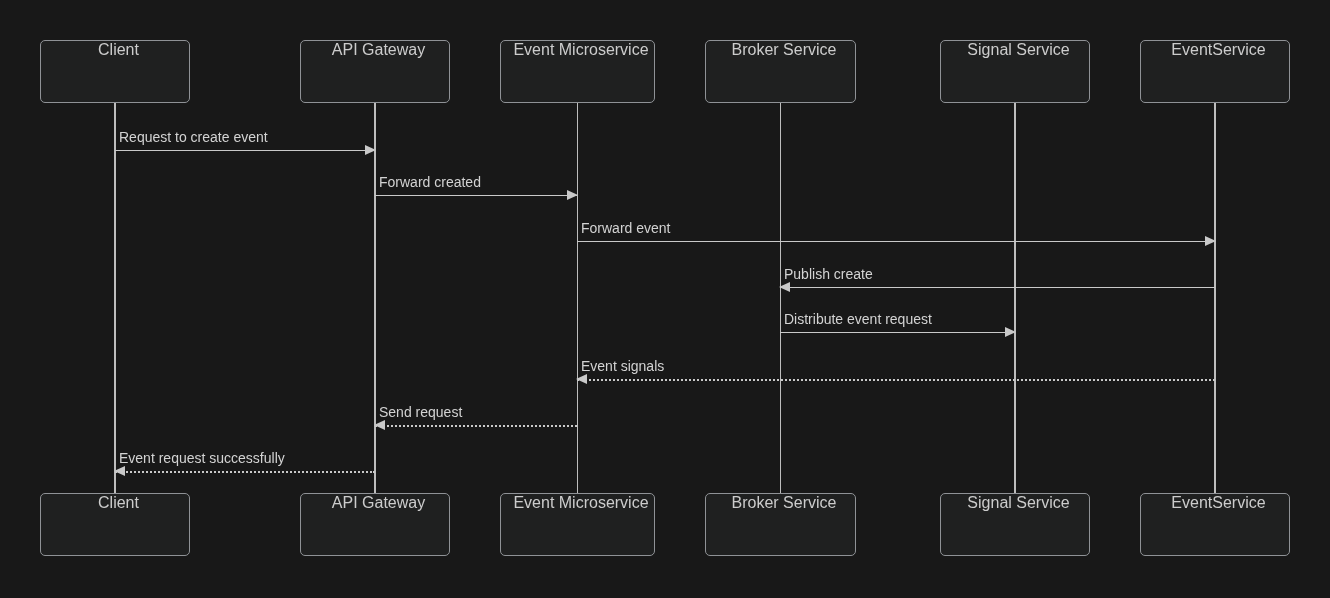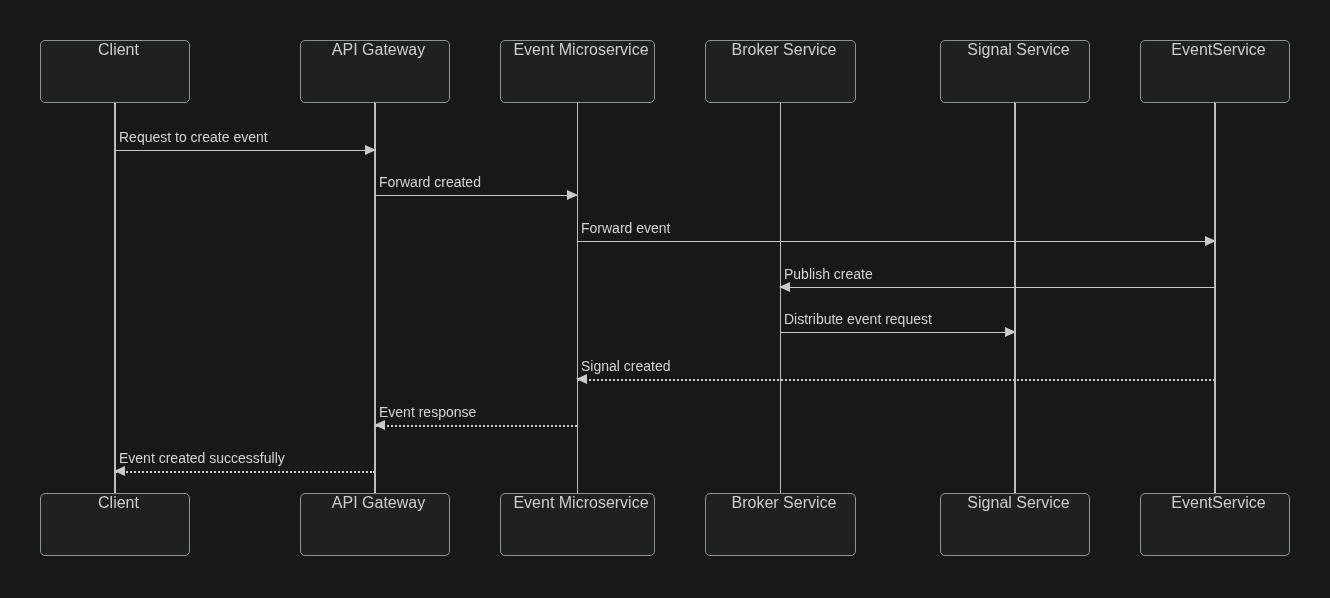--- a/index.html
+++ b/index.html
@@ -120,33 +120,33 @@
     <div class="arrow left"></div>
   </div>
 
   <div class="msg" style="left:780px; top:333px; width:235px">
     <div class="msg-label">Distribute event request</div>
     <div class="msg-line"></div>
     <div class="arrow right"></div>
   </div>
 
   <div class="msg" style="left:577px; top:380px; width:638px">
-    <div class="msg-label">Signal created</div>
+    <div class="msg-label">Event signals</div>
     <div class="msg-line dashed"></div>
     <div class="arrow left"></div>
   </div>
 
   <div class="msg" style="left:375px; top:426px; width:202px">
-    <div class="msg-label">Event response</div>
+    <div class="msg-label">Send request</div>
     <div class="msg-line dashed"></div>
     <div class="arrow left"></div>
   </div>
 
   <div class="msg" style="left:115px; top:472px; width:260px">
-    <div class="msg-label">Event created successfully</div>
+    <div class="msg-label">Event request successfully</div>
     <div class="msg-line dashed"></div>
     <div class="arrow left"></div>
   </div>
 
   <div class="actor bottom" style="left:40px;   width:150px">
       <span>Client</span>
     </div>
   <div class="actor bottom" style="left:300px;  width:150px">
       <span>API Gateway</span>
     </div>

